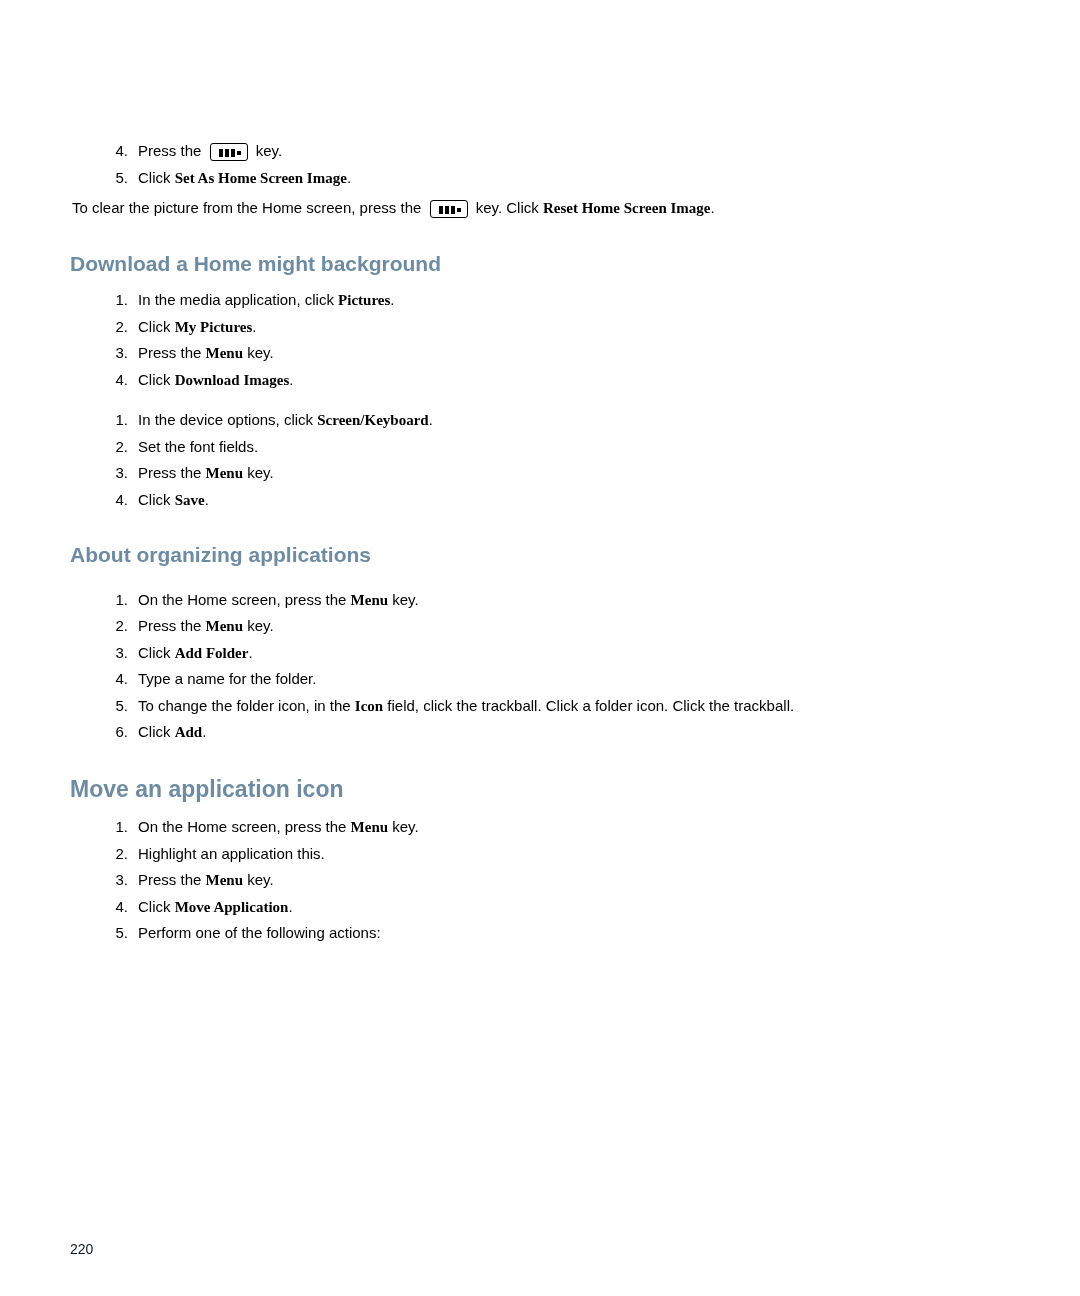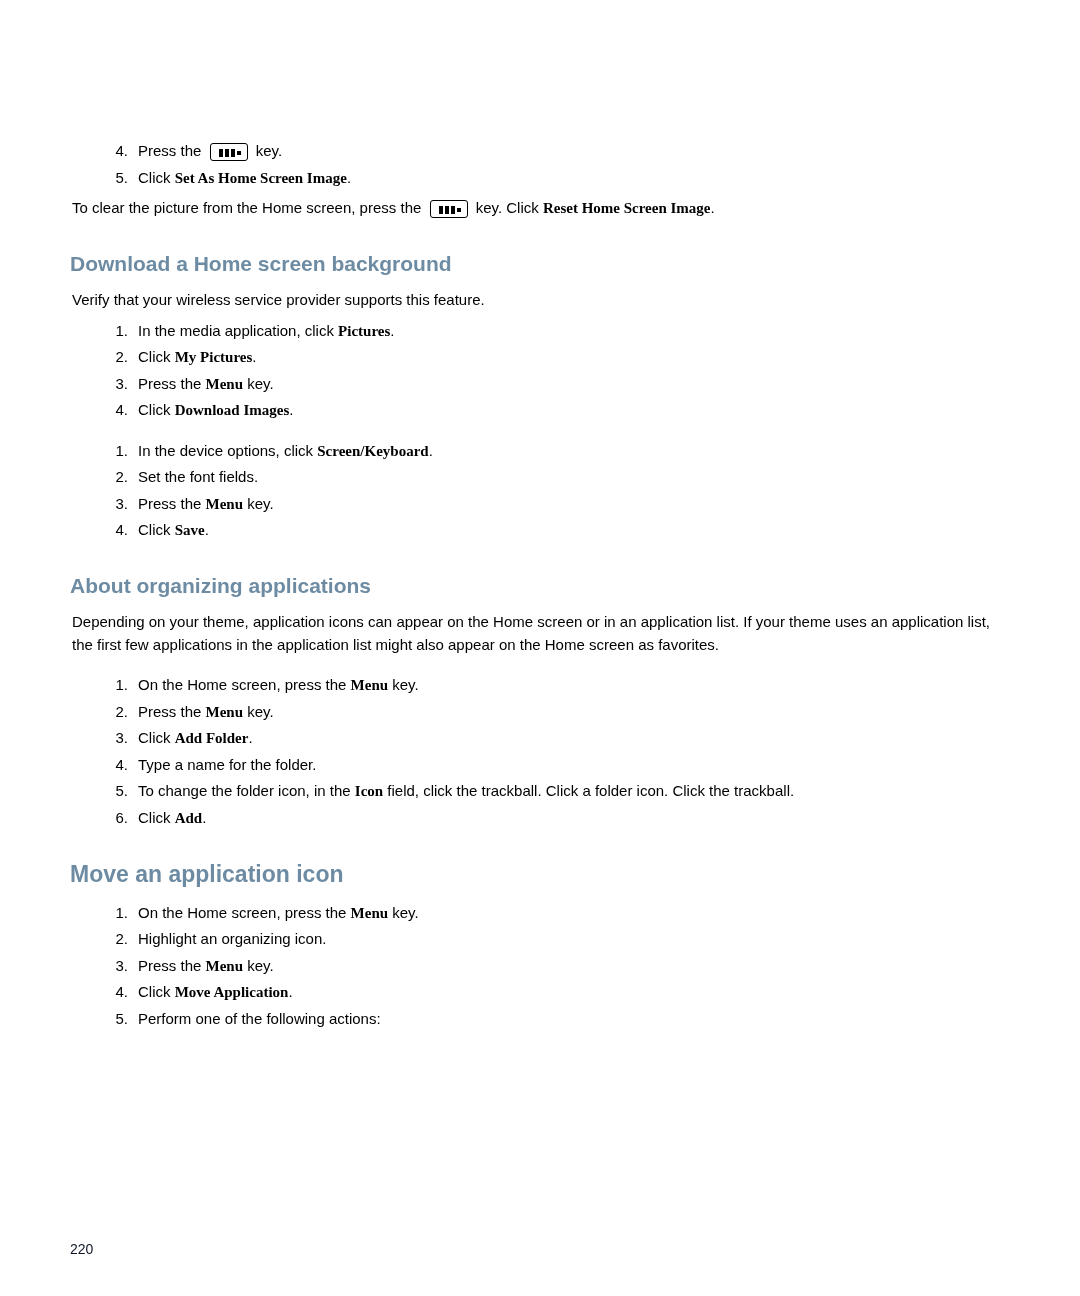--- a/index.html
+++ b/index.html
@@ -100,59 +100,57 @@
   </li>
 </ol>
 
 <p class="paragraph">
   <span>To clear the picture from the Home screen, press the </span>
   <span class="bb-key"></span>
   <span> key. Click </span><span class="bold">Reset Home Screen Image</span><span>.</span>
 </p>
 
 <div class="section">
-  <h2 class="section-heading">Download a Home screen background</h2>
-  <p class="paragraph">Verify that your wireless service provider supports this feature.</p>
+  <h2 class="section-heading">Download a Home might background</h2>
   <ol class="ordered-list">
       <li><span class="num">1.</span><span>In the media application, click </span><span class="bold">Pictures</span><span>.</span></li>
       <li><span class="num">2.</span><span>Click </span><span class="bold">My Pictures</span><span>.</span></li>
       <li><span class="num">3.</span><span>Press the </span><span class="bold">Menu</span><span> key.</span></li>
       <li><span class="num">4.</span><span>Click </span><span class="bold">Download Images</span><span>.</span></li>
     </ol>
 </div>
 
 <div class="section">
   <ol class="ordered-list">
       <li><span class="num">1.</span><span>In the device options, click </span><span class="bold">Screen/Keyboard</span><span>.</span></li>
       <li><span class="num">2.</span><span>Set the font fields.</span></li>
       <li><span class="num">3.</span><span>Press the </span><span class="bold">Menu</span><span> key.</span></li>
       <li><span class="num">4.</span><span>Click </span><span class="bold">Save</span><span>.</span></li>
     </ol>
 </div>
 
 <div class="section">
   <h2 class="section-heading">About organizing applications</h2>
-  <p class="paragraph">Depending on your theme, application icons can appear on the Home screen or in an application list. If your theme uses an application list, the first few applications in the application list might also appear on the Home screen as favorites.</p>
 </div>
 
 <div class="section">
   <ol class="ordered-list">
       <li><span class="num">1.</span><span>On the Home screen, press the </span><span class="bold">Menu</span><span> key.</span></li>
       <li><span class="num">2.</span><span>Press the </span><span class="bold">Menu</span><span> key.</span></li>
       <li><span class="num">3.</span><span>Click </span><span class="bold">Add Folder</span><span>.</span></li>
       <li><span class="num">4.</span><span>Type a name for the folder.</span></li>
       <li><span class="num">5.</span><span>To change the folder icon, in the </span><span class="bold">Icon</span><span> field, click the trackball. Click a folder icon. Click the trackball.</span></li>
       <li><span class="num">6.</span><span>Click </span><span class="bold">Add</span><span>.</span></li>
     </ol>
 </div>
 
 <div class="section">
   <h2 class="section-heading smaller">Move an application icon</h2>
   <ol class="ordered-list">
       <li><span class="num">1.</span><span>On the Home screen, press the </span><span class="bold">Menu</span><span> key.</span></li>
-      <li><span class="num">2.</span><span>Highlight an organizing icon.</span></li>
+      <li><span class="num">2.</span><span>Highlight an application this.</span></li>
       <li><span class="num">3.</span><span>Press the </span><span class="bold">Menu</span><span> key.</span></li>
       <li><span class="num">4.</span><span>Click </span><span class="bold">Move Application</span><span>.</span></li>
       <li><span class="num">5.</span><span>Perform one of the following actions:</span></li>
     </ol>
 </div>
 
 <div class="page-number">220</div>
 
 </body></html>

